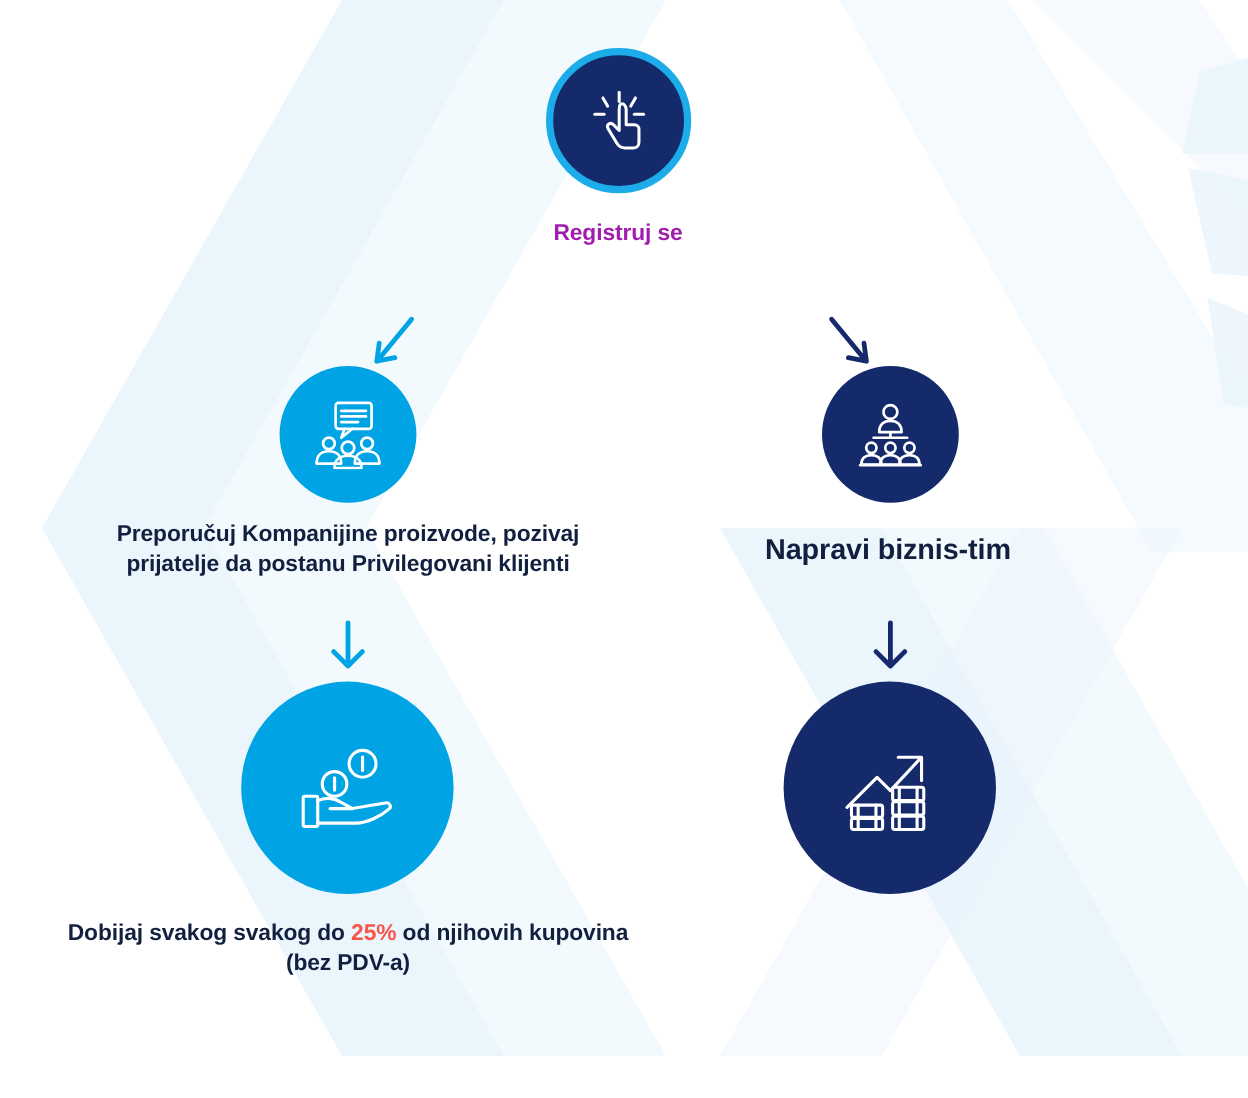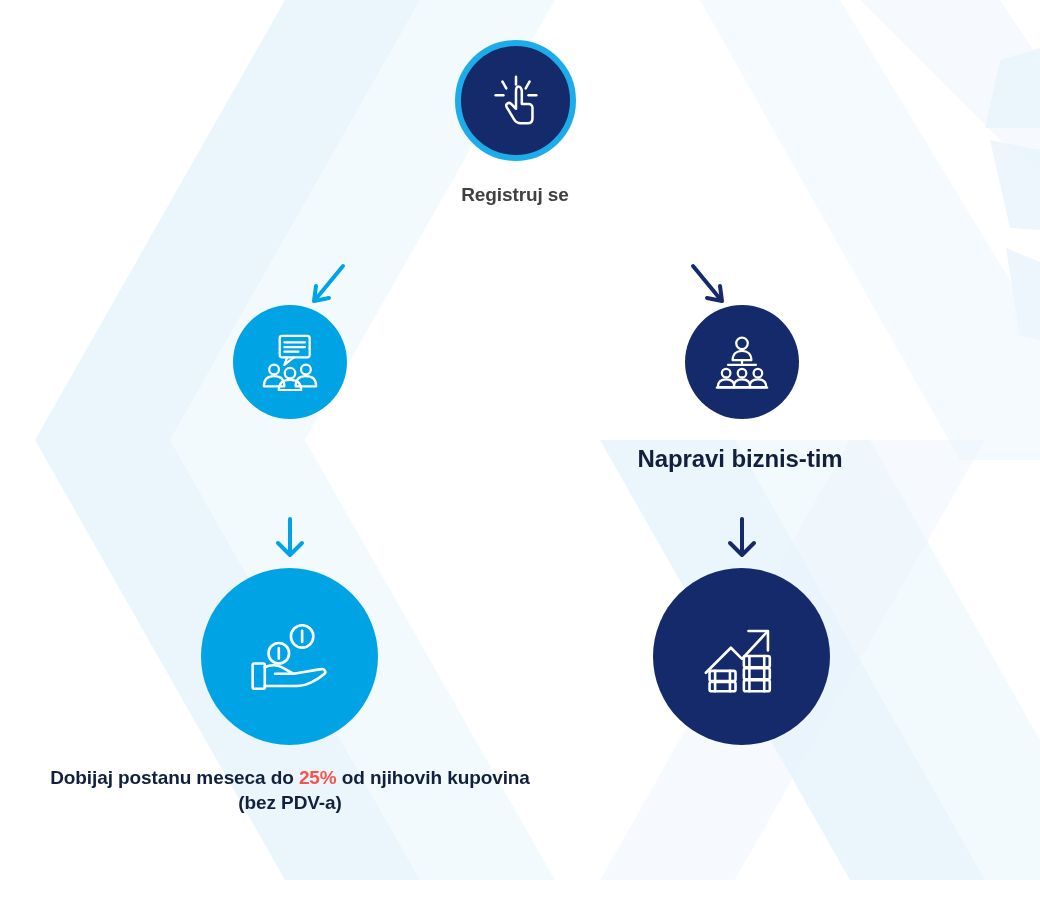--- a/index.html
+++ b/index.html
@@ -83,21 +83,21 @@
     color: #12203f;
     line-height: 1.30;
     letter-spacing: -0.1px;
   }
   .cap-top {
     left: 315px; top: 183px;
     width: 400px;
     font-size: 19px;
   }
   .cap-top .accent-blue {
-    color: #404040;
+    color: #a21caf;
     display: block;
   }
   .cap-ml {
     left: 40px; top: 434px;
     width: 500px;
     font-size: 19px;
   }
   .cap-mr {
     left: 560px; top: 443px;
     width: 360px;
@@ -200,21 +200,22 @@
 
           <circle cx="50" cy="39" r="5.2"></circle>
           <path d="M39 57 C39 49 44 46 50 46 C56 46 61 49 61 57 Z"></path>
 
           <circle cx="33" cy="43" r="5.6"></circle>
           <path d="M21 61 C21 53 26.5 50 33 50 C39.5 50 45 53 45 61 Z"></path>
         </svg>
       </span>
     </div>
     <div class="caption cap-ml">
-      <br>
+      <span>Preporučuj Kompanijine proizvode, pozivaj</span><br>
+      <span>prijatelje da postanu Privilegovani klijenti</span>
     </div>
 
     <div class="node node-mr">
       <span>
         <svg width="58" height="56" viewBox="0 0 62 60" fill="none" stroke="#ffffff" stroke-width="2.4" stroke-linecap="round" stroke-linejoin="round">
 
           <circle cx="31" cy="10" r="6.2"></circle>
           <path d="M21 28 C21 21 25.5 18 31 18 C36.5 18 41 21 41 28 Z"></path>
 
           <line x1="31" y1="28" x2="31" y2="33"></line>
@@ -259,21 +260,21 @@
           <line x1="33" y1="29.5" x2="33" y2="40.5"></line>
 
           <rect x="5" y="46" width="13" height="27" rx="1.5"></rect>
 
           <path d="M18 50 C24 47 32 47 38 51 L49 57 L29 57"></path>
           <path d="M18 70 L52 70 C62 70 74 64 82 57 C84 55 82 51 78 52 L49 57"></path>
         </svg>
       </span>
     </div>
     <div class="caption cap-bl">
-      <span>Dobijaj postanu meseca do </span><span class="accent-red">25%</span><span> od njihovih kupovina (bez PDV-a)</span>
+      <span>Dobijaj svakog svakog do </span><span class="accent-red">25%</span><span> od njihovih kupovina (bez PDV-a)</span>
     </div>
 
     <div class="node node-br">
       <span>
         <svg width="84" height="76" viewBox="0 0 90 82" fill="none" stroke="#ffffff" stroke-width="2.8" stroke-linecap="round" stroke-linejoin="round">
 
           <polyline points="6,58 33,31 45,43 72,14"></polyline>
           <polyline points="52,13 73,13 73,34"></polyline>
 
           <rect x="47" y="40" width="28" height="12" rx="2"></rect>

